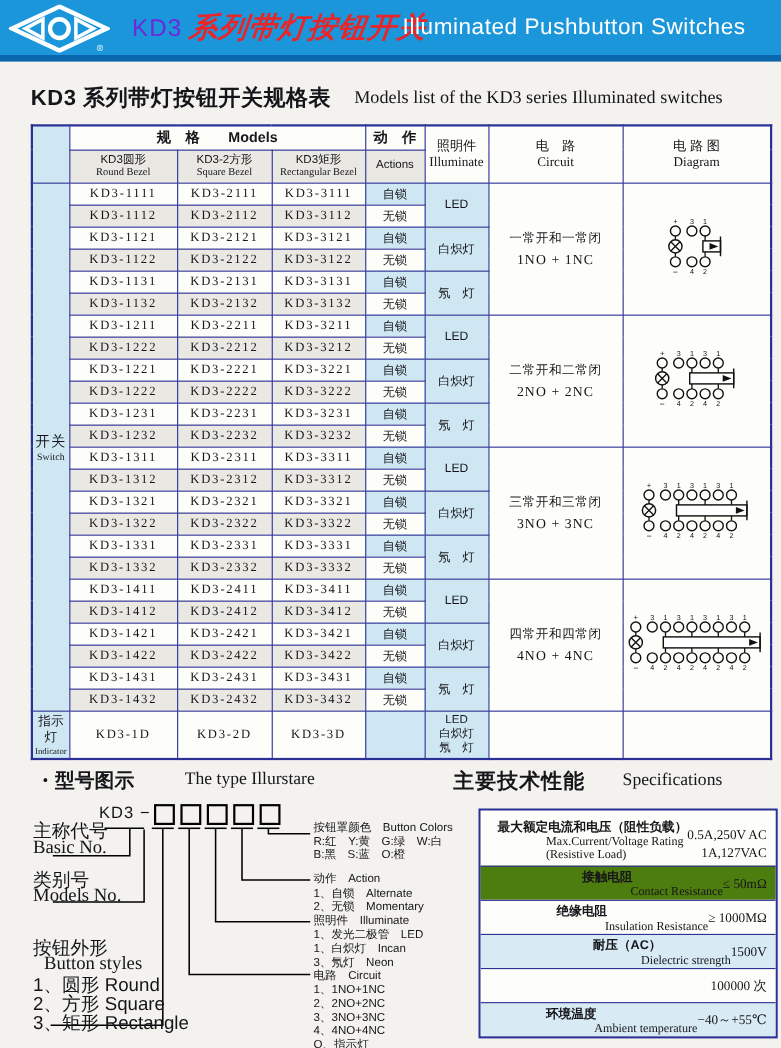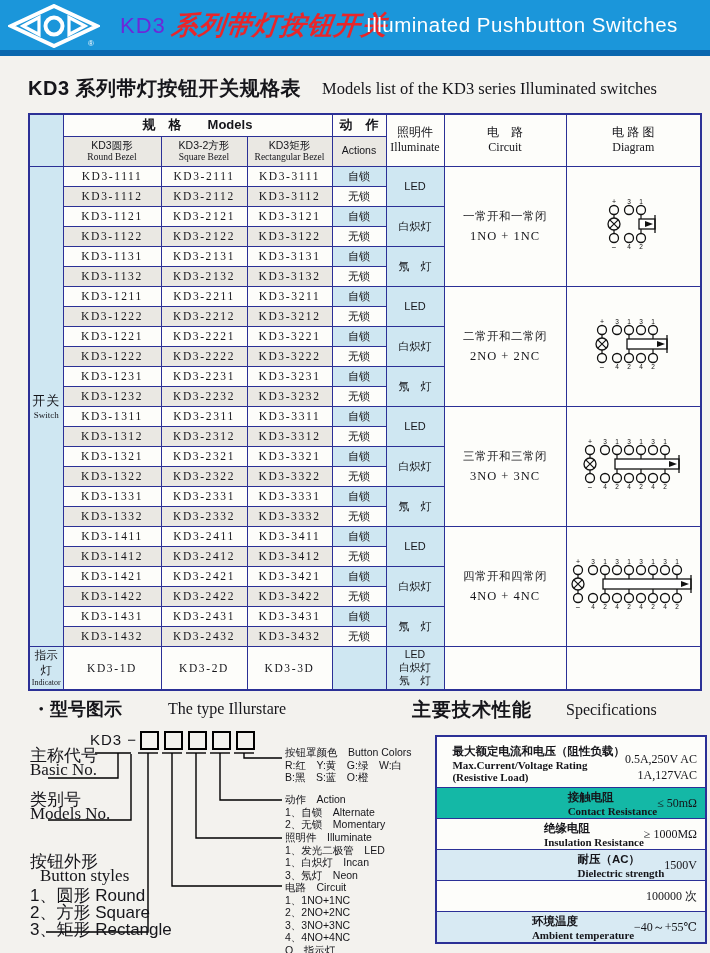--- a/index.html
+++ b/index.html
@@ -55,21 +55,21 @@
   .conn{left:0;top:690px;width:430px;height:263px;}
 
   
   .spec-title-zh{left:412px;top:697px;font-size:19px;font-weight:bold;letter-spacing:1px;}
   .spec-title-en{left:566px;top:701px;font-size:16px;font-family:"Liberation Serif","DejaVu Serif",serif;}
   .spec-table{left:435px;top:735px;width:272px;box-sizing:border-box;border:2px solid #2b3096;}
   .spec-row{display:flex;justify-content:flex-end;align-items:center;
             padding:2px 8px 2px 8px;box-sizing:border-box;border-top:1.5px solid #2b3096;height:31px;}
   .spec-row.first{border-top:none;height:50px;align-items:flex-end;padding-bottom:4px;}
   .spec-row .zh{font-size:11.5px;font-weight:bold;}
-  .spec-row .en{font-size:11px;font-family:"Liberation Serif","DejaVu Serif",serif;font-weight:bold;}
+  .spec-row .en{font-size:11px;font-family:"Liberation Serif","DejaVu Serif",serif;font-weight:normal;margin-left:44px;}
   .spec-val{font-size:12px;font-family:"Liberation Serif","DejaVu Serif",serif;text-align:right;line-height:1.35;}
 </style>
 </head>
 <body>
 
 <div class="abs banner"></div>
 <div class="abs banner-strip"></div>
 <svg class="abs logo" viewBox="0 0 92 44">
   <polygon points="46,2 89,22 46,42 3,22" fill="none" stroke="#ffffff" stroke-width="4"></polygon>
   <circle cx="46" cy="22" r="8.5" fill="none" stroke="#ffffff" stroke-width="4"></circle>
@@ -511,21 +511,21 @@
       <div class="spec-label">
         <div class="zh">最大额定电流和电压（阻性负载）</div>
         <div class="en">Max.Current/Voltage Rating</div>
         <div class="en">(Resistive Load)</div>
       </div>
       <div class="spec-val">
         <div>0.5A,250V AC</div>
         <div>1A,127VAC</div>
       </div>
     </div>
-    <div class="spec-row" style="background: #14b8a6; padding-left: 28px;">
+    <div class="spec-row" style="background: #4d7c0f; padding-left: 28px;">
       <div class="spec-label">
         <div class="zh">接触电阻</div>
         <div class="en">Contact Resistance</div>
       </div>
       <div class="spec-val">
         <div>≤ 50mΩ</div>
       </div>
     </div>
     <div class="spec-row" style="background: rgb(253, 253, 250);">
       <div class="spec-label">

